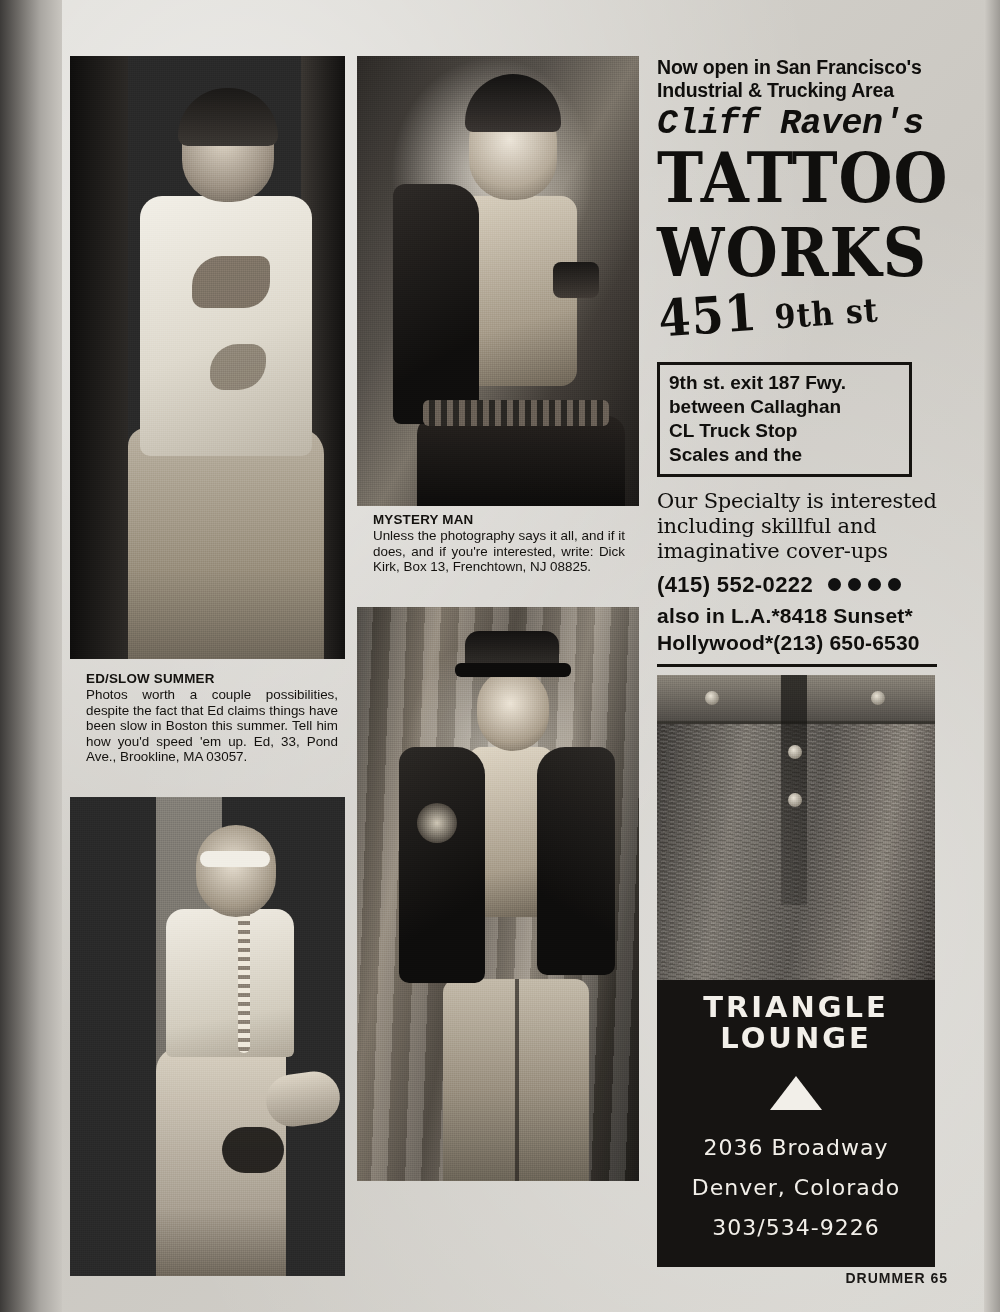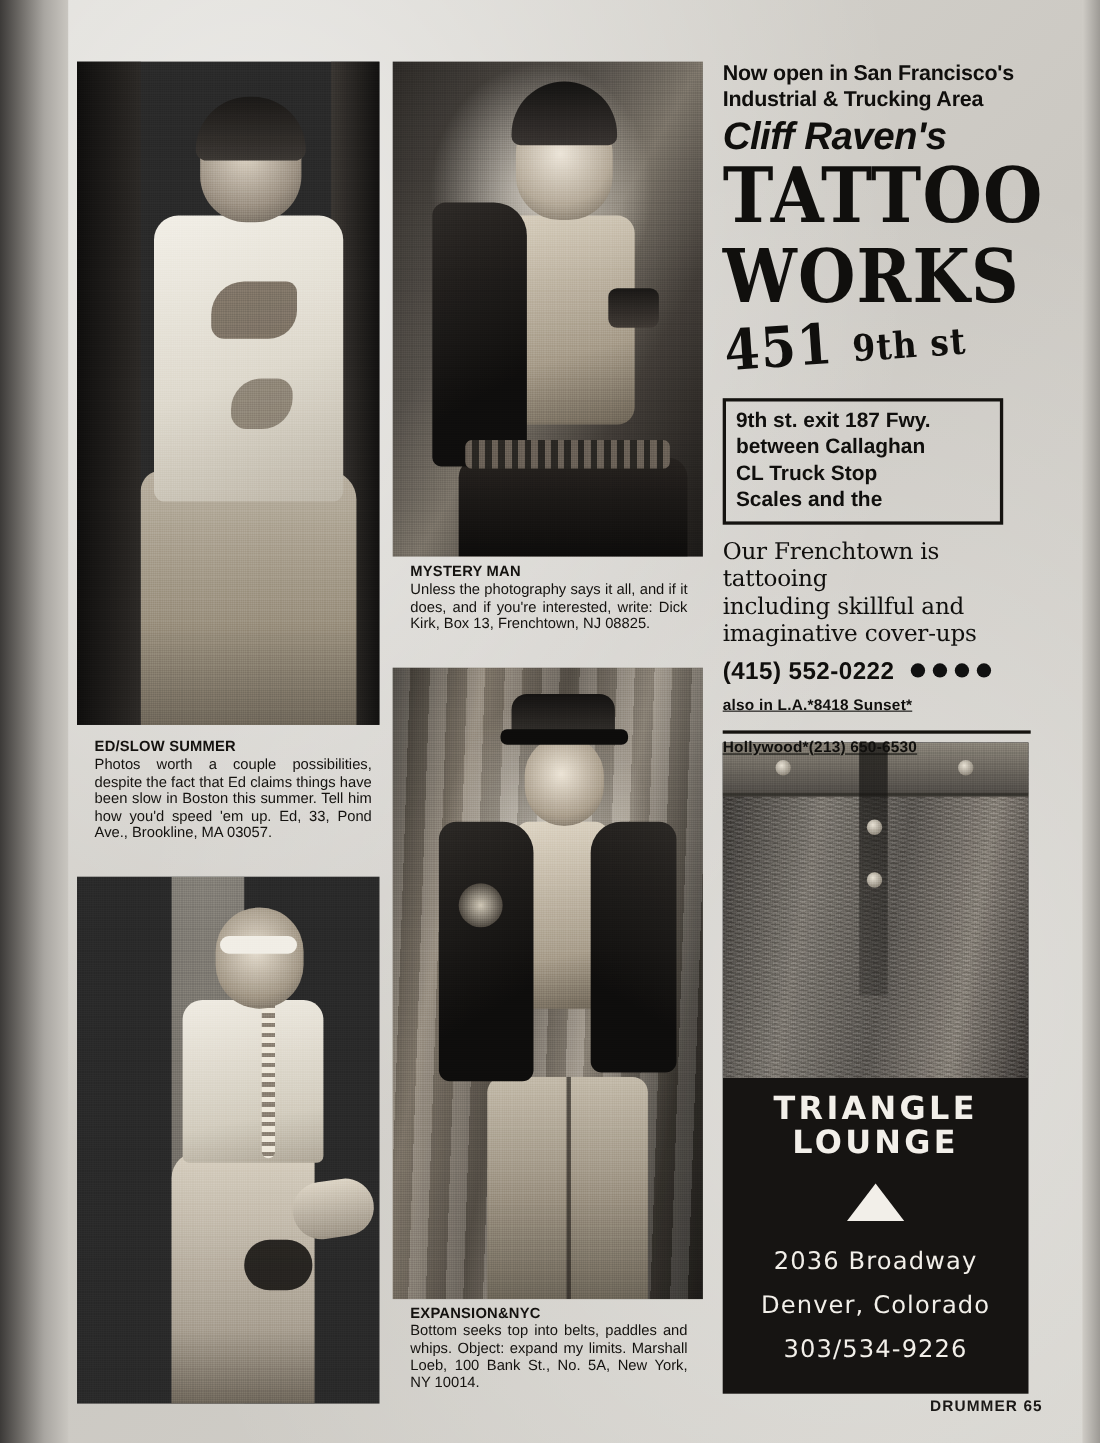--- a/index.html
+++ b/index.html
@@ -324,21 +324,21 @@
     z-index: 4;
     color: #100f0d;
   }
   #tattoo-ad .line-now {
     font-weight: bold;
     font-size: 19.5px;
     line-height: 23px;
     letter-spacing: -0.2px;
   }
   #tattoo-ad .cliff {
-    font-family: Liberation Sans, sans-serif;
+    font-family: Liberation Mono, monospace;
     font-style: italic;
     font-weight: bold;
     font-size: 35px;
     line-height: 40px;
     letter-spacing: -0.5px;
     margin-top: 2px;
   }
   #tattoo-ad .stencil {
     font-family: "DejaVu Serif", serif;
     font-weight: bold;
@@ -395,25 +395,24 @@
     display: inline-flex;
     gap: 7px;
     margin-left: 6px;
   }
   #tattoo-ad .dots i {
     width: 13px; height: 13px; border-radius: 7px; background: #111;
     display:inline-block;
   }
   #tattoo-ad .also {
     font-weight: bold;
-    font-size: 14px;
+    font-size: 21px;
     line-height: 27px;
     margin-top: 4px;
     letter-spacing: 0.2px;
-    text-decoration: underline;
   }
   #ad-rule {
     position:absolute;
     left: 657px; top: 664px; width: 280px; height: 3px;
     background: #15130f;
     z-index: 5;
   }
 
   
   #triangle-ad {
@@ -518,57 +517,53 @@
     <div class="e-chest"></div>
     <div class="e-jacket-l"></div>
     <div class="e-jacket-r"></div>
     <div class="e-patch"></div>
     <div class="e-head"></div>
     <div class="cap"></div>
     <div class="cap-brim"></div>
     <div class="grain"></div>
   </div>
 
-  <div class="caption" id="cap-expansion" style="left:373px; top:1186px; width:252px;">
-    <span class="cap-title">EXPANSION&amp;NYC</span>
-    <span>Bottom seeks top into belts, paddles and whips. Object: expand my limits. Marshall Loeb, 100 Bank St., No. 5A, New York, NY 10014.</span>
-  </div>
 
   <div id="tattoo-ad">
     <div class="line-now">Now open in San Francisco's</div>
     <div class="line-now">Industrial &amp; Trucking Area</div>
     <div class="cliff">Cliff Raven's</div>
     <div class="stencil t-tattoo">TATTOO</div>
     <div class="stencil t-works">WORKS</div>
     <div class="stencil t-addr">
       <span>451</span>
       <span class="small-st">9th st</span>
     </div>
     <div class="directions">
       <div>9th st. exit 187 Fwy.</div>
       <div>between  Callaghan</div>
       <div>CL Truck Stop</div>
       <div>Scales and the</div>
     </div>
     <div class="specialty">
-      <div>Our Frenchtown is tattooing</div>
+      <div>Our Specialty is interested</div>
       <div>including skillful and</div>
       <div>imaginative cover-ups</div>
     </div>
     <div class="phone-row">
       <span>(415) 552-0222</span>
       <span class="dots">
         <i></i>
           <i></i>
           <i></i>
           <i></i>
       </span>
     </div>
     <div class="also">also in L.A.*8418 Sunset*</div>
-    <div class="also" style="margin-top:12px;">Hollywood*(213) 650-6530</div>
+    <div class="also" style="margin-top:0;">Hollywood*(213) 650-6530</div>
   </div>
   <div id="ad-rule"></div>
 
   <div class="photo" id="photo-jeans">
     <div class="denim"></div>
     <div class="waist"></div>
     <div class="fly"></div>
     <div class="btn" style="left:48px; top:16px;"></div>
     <div class="btn" style="left:214px; top:16px;"></div>
     <div class="btn" style="left:131px; top:70px;"></div>

